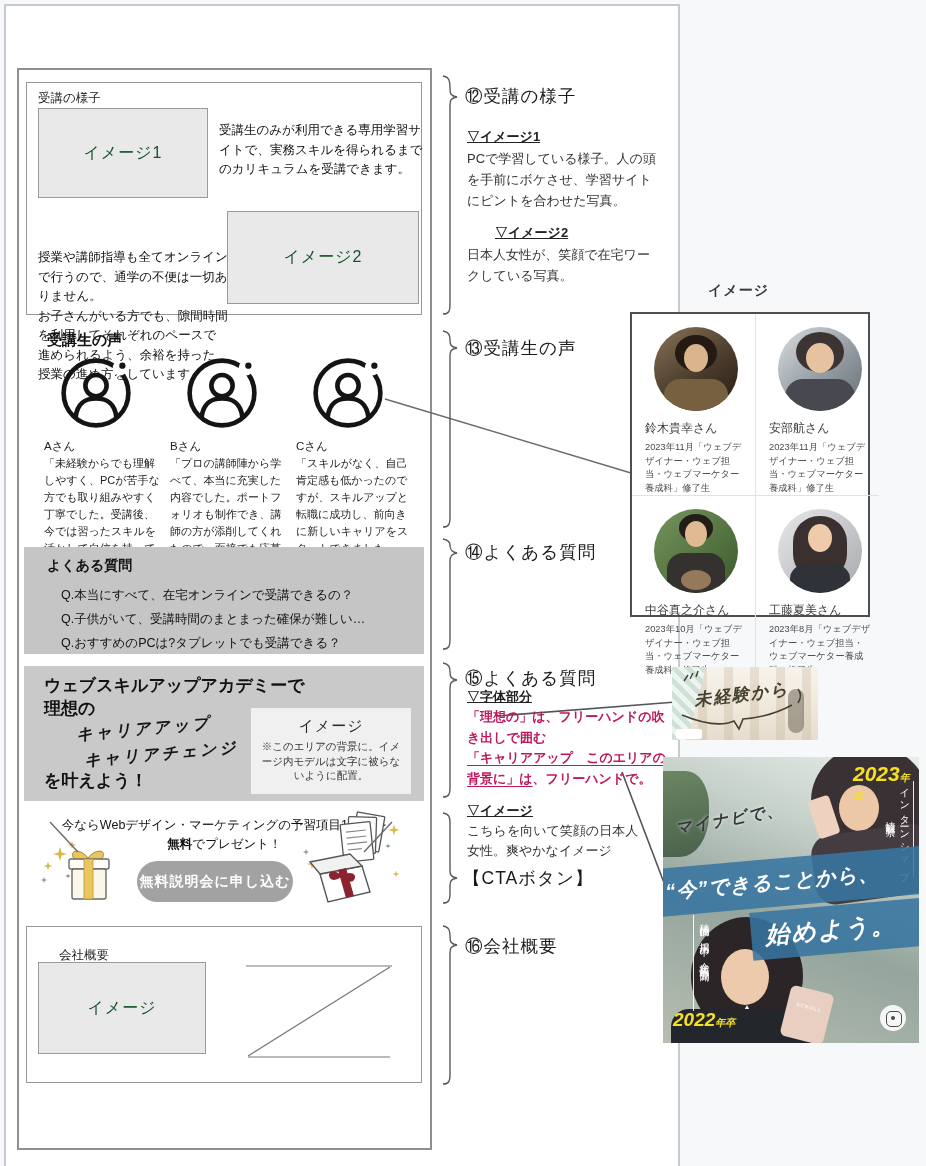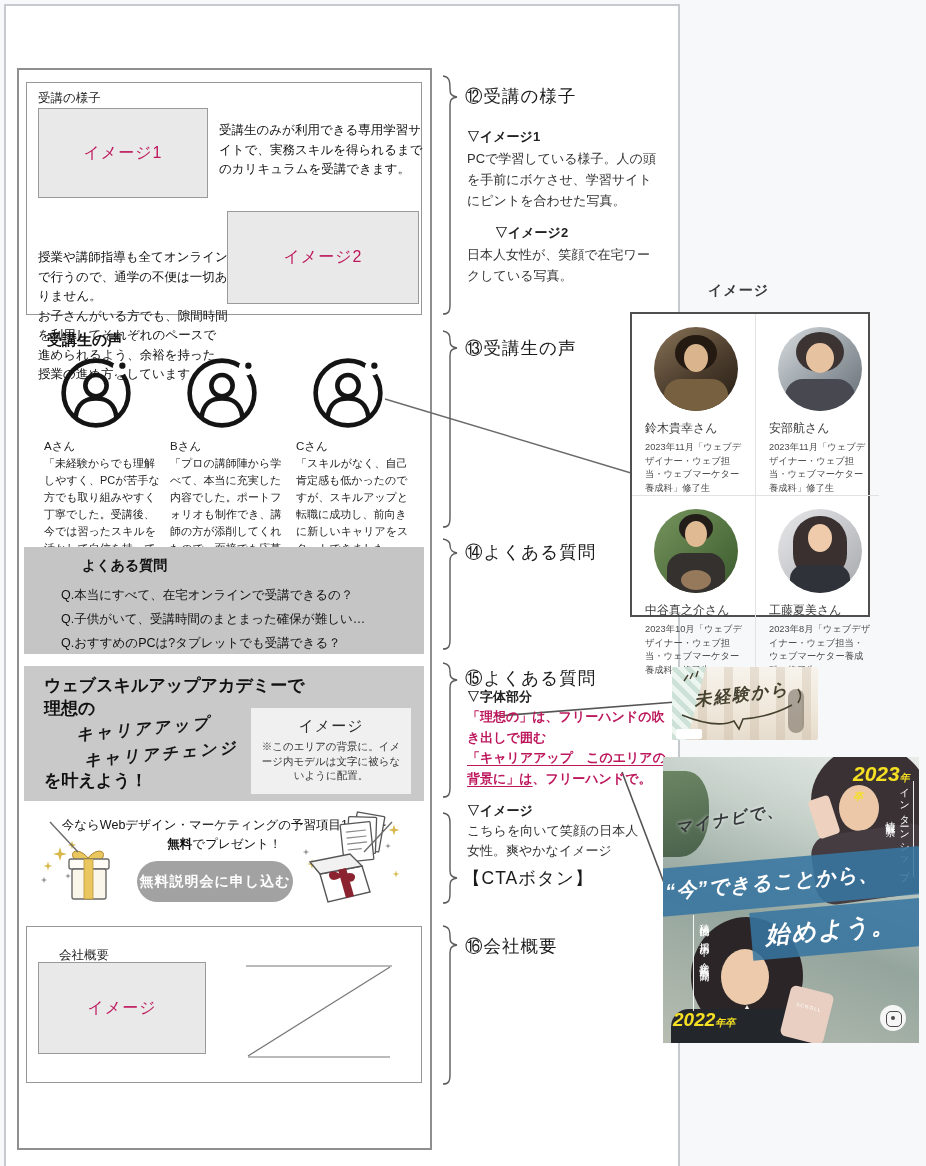--- a/index.html
+++ b/index.html
@@ -11,51 +11,51 @@
   .abs { position:absolute; }
 
   
   .page-frame { left:4px; top:4px; width:676px; height:1200px; background:#ffffff; border:2px solid #c6c9cd; }
 
   
   .wireframe { left:17px; top:68px; width:415px; height:1082px; border:2px solid #8f8f8f; background:#fff; }
   .sec-box { position:absolute; border:1.5px solid #979797; background:#fff; }
   .sec-label { position:absolute; font-size:12.5px; color:#1e1e1e; }
   .ph-box { position:absolute; background:#e9e9e9; border:1px solid #9a9a9a; display:flex; align-items:center; justify-content:center; }
-  .ph-box span { font-size:16px; letter-spacing:1px; color:#be185d; }
+  .ph-box span { font-size:16px; letter-spacing:1px; color:#14532d; }
   .body-txt { position:absolute; font-size:12.5px; line-height:19.5px; color:#111; white-space:pre-line; }
 
   .voices-title { position:absolute; font-size:15px; font-weight:bold; color:#111; }
   .voice-cols { position:absolute; display:flex; gap:6px; }
   .voice-col { width:120px; }
   .voice-avatar { margin-left:15px; width:74px; height:74px; }
   .voice-name { font-size:11.5px; color:#222; margin-top:5px; }
   .voice-quote { font-size:11px; line-height:17px; color:#222; width:116px; margin-top:1px; }
 
   .faq-box { position:absolute; background:#c5c5c5; }
-  .faq-title { position:absolute; font-size:14px; font-weight:bold; color:#111;margin-left:35px; }
+  .faq-title { position:absolute; font-size:14px; font-weight:bold; color:#111; }
   .faq-list { position:absolute; list-style:none; }
   .faq-list li { font-size:12.5px; line-height:24px; color:#111; }
 
   .banner-box { position:absolute; background:#c9c9c9; }
   .banner-h { position:absolute; font-size:17px; font-weight:bold; color:#111; }
   .hand { position:absolute; font-size:16px; font-weight:600; font-style:italic; letter-spacing:3px; color:#151515; transform:rotate(-5deg); }
   .banner-img { position:absolute; background:#f0f0f0; text-align:center; }
   .banner-img .lbl { font-size:15px; letter-spacing:1px; color:#2a2a2a; margin-top:9px; }
   .banner-img .note { font-size:10.5px; line-height:14.5px; color:#333; width:142px; margin:3px auto 0; }
 
   .present-line1 { position:absolute; width:100%; text-align:center; font-size:12.5px; color:#111; }
   .present-line2 { position:absolute; width:100%; text-align:center; font-size:12.5px; color:#111; }
   .present-line2 b { font-weight:bold; }
   .cta-btn { position:absolute; background:#a2a2a2; border:none; border-radius:21px; color:#fff;
              font-size:14px; font-weight:bold; font-family:"Liberation Sans",sans-serif; letter-spacing:1px; }
 
   
   .ann-title { position:absolute; font-size:17.5px; color:#1a1a1a; letter-spacing:1px; white-space:nowrap; }
-  .ann-head { position:absolute; font-size:13px; font-weight:bold; color:#222; white-space:nowrap; }
+  .ann-head { position:absolute; font-size:13px; font-weight:bold; color:#222; white-space:nowrap;text-decoration:underline; }
   .ann-body { position:absolute; font-size:13px; line-height:21px; color:#333; }
   .ann-body.b { font-weight:bold; color:#be185d; line-height:20.5px; }
   .u { text-decoration:underline; text-underline-offset:3px; }
 
   
   .ref-label { position:absolute; font-size:14px; font-weight:bold; color:#3a3a3a; letter-spacing:1px; }
   .people-panel { left:630px; top:312px; width:240px; height:305px; background:#fff; border:2px solid #4f4f4f;
                   display:grid; grid-template-columns:1fr 1fr; grid-template-rows:1fr 1fr; }
   .p-cell { padding:11px 8px 0 13px; border-color:#e2e2e2; }
   .p-cell.r { border-left:1px solid #e2e2e2; }

